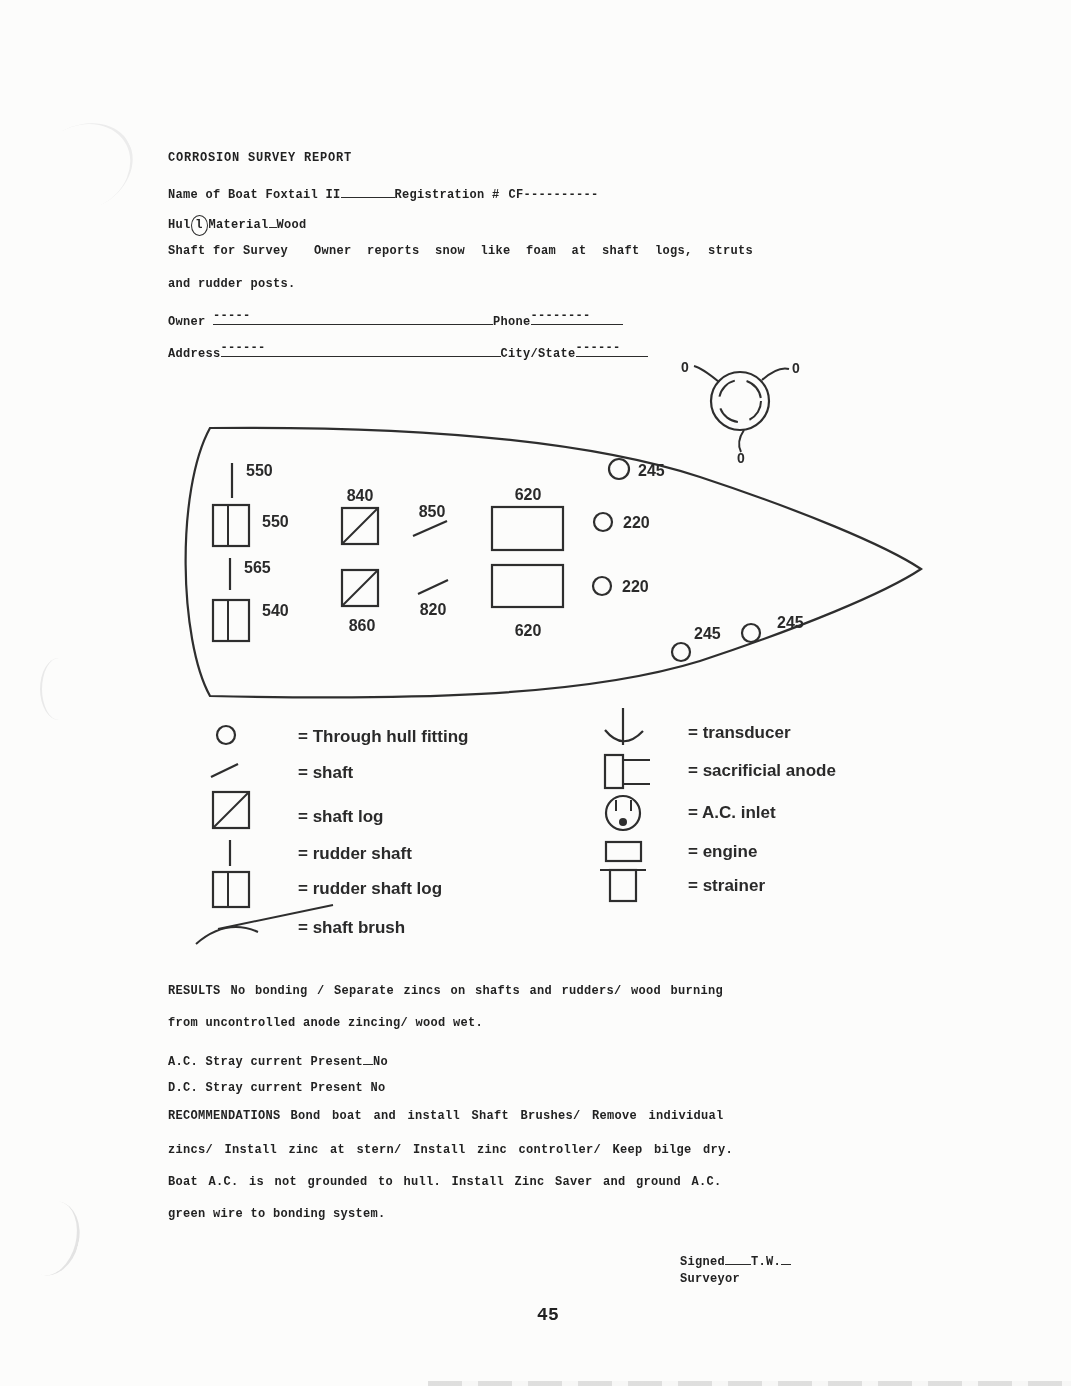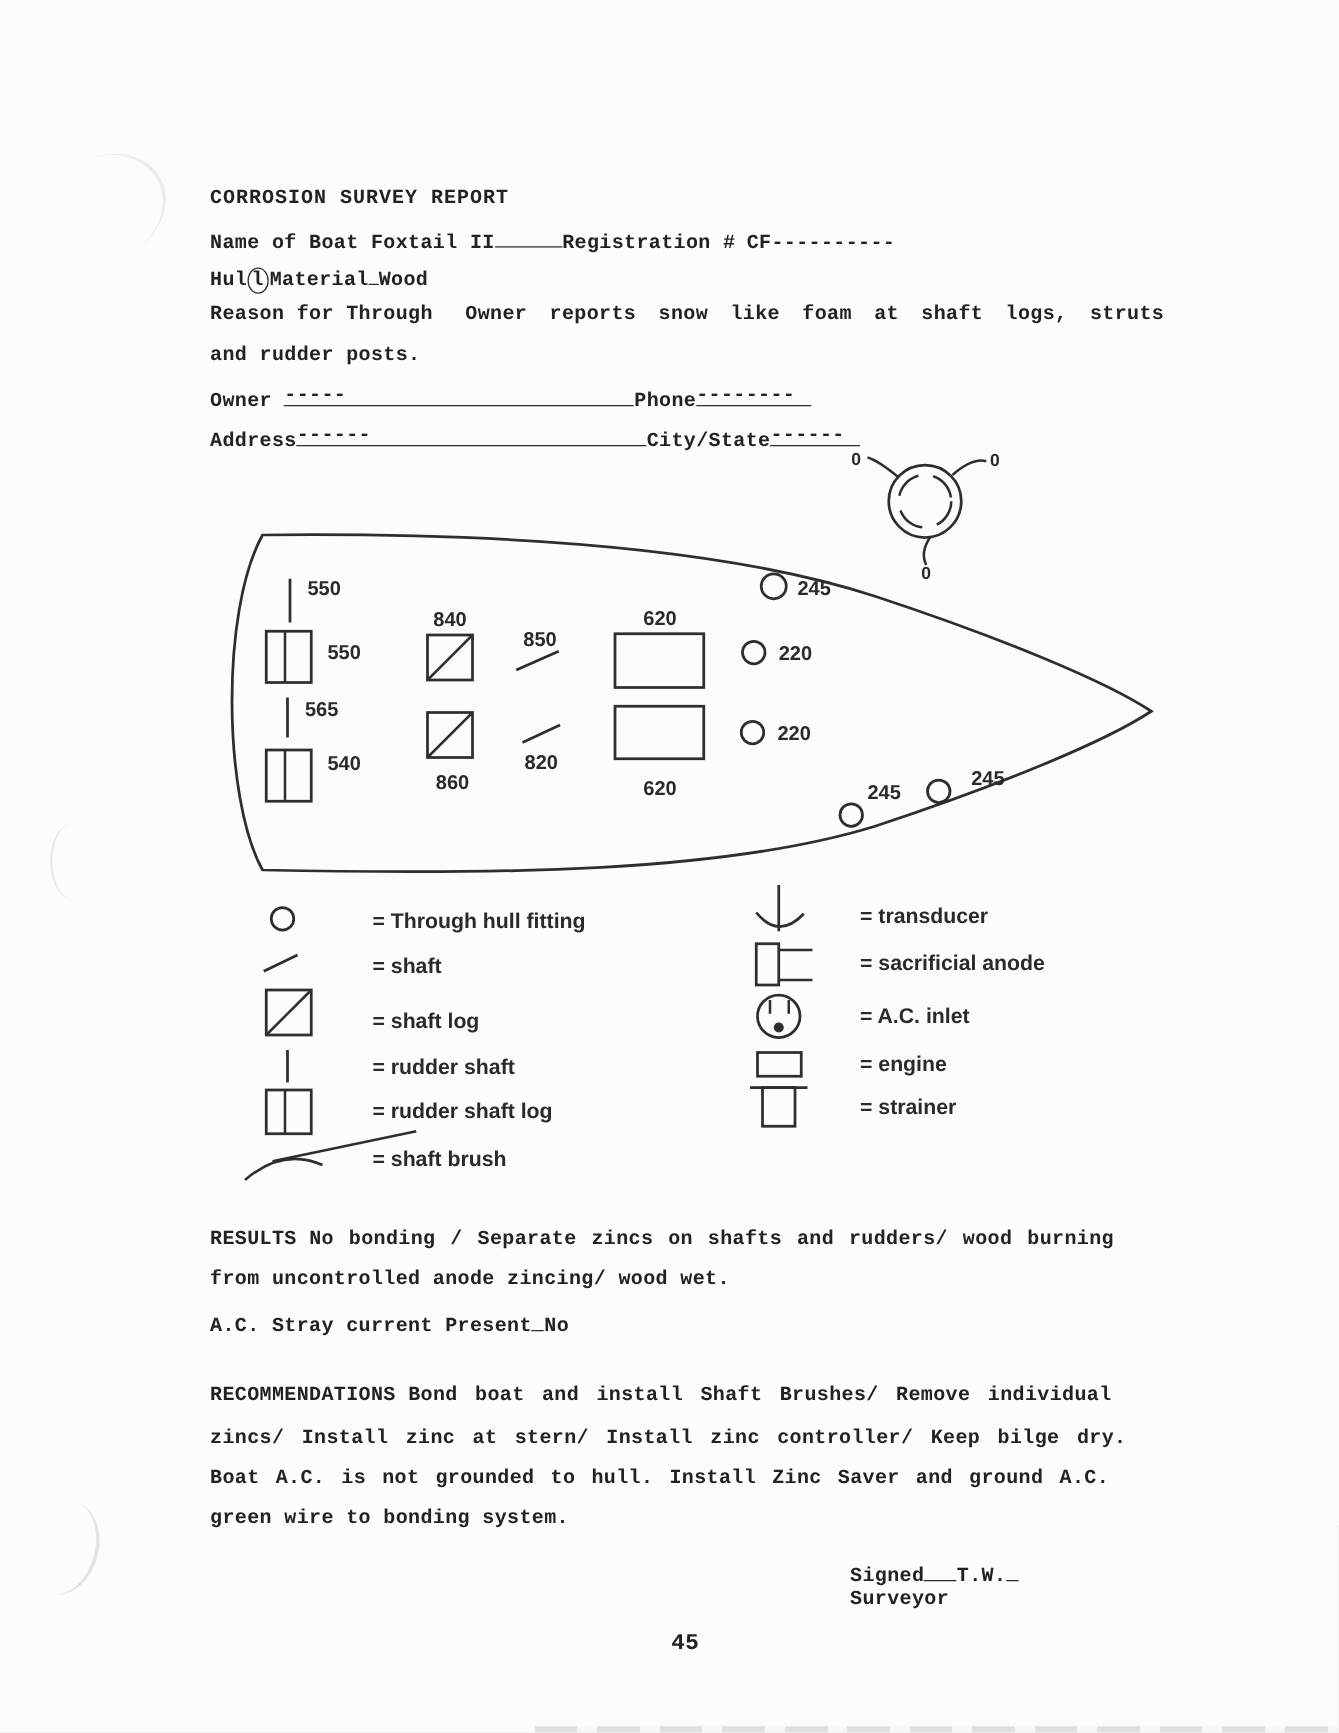--- a/index.html
+++ b/index.html
@@ -7,21 +7,21 @@
     position:relative;
     width:1071px;height:1386px;
     background:#fcfcfb;
     overflow:hidden;
     font-family:"Liberation Mono", monospace;
     color:#222;
   }
   .tline{
     position:absolute;
     white-space:nowrap;
-    font-size:16px;
+    font-size:12px;
     font-weight:700;
     letter-spacing:.3px;
     line-height:20px;
   }
   .ws2{word-spacing:2px}
   .ws3{word-spacing:3px}
   .ws4{word-spacing:4px}
   .ws8{word-spacing:8px}
   .u{
     text-underline-offset:4px;
@@ -82,21 +82,21 @@
 
   <div class="tline" style="left:168px;top:179px">
     <span>Name of Boat</span><span>&nbsp;</span><span class="u">Foxtail II</span><span class="blank" style="width:54px"></span><span>Registration #</span><span class="u" style="margin-left:9px">CF----------</span>
   </div>
 
   <div class="tline" style="left:168px;top:209px">
     <span>Hul</span><span class="circ">l</span><span>Material</span><span class="blank" style="width:8px"></span><span class="u">Wood</span>
   </div>
 
   <div class="tline" style="left:168px;top:241px">
-    <span>Reason for Through</span><span class="u ws8" style="margin-left:26px">Owner reports snow like foam at shaft logs, struts</span>
+    <span>Shaft for Survey</span><span class="u ws8" style="margin-left:26px">Owner reports snow like foam at shaft logs, struts</span>
   </div>
   <div class="tline" style="left:168px;top:274px">
     <span class="u">and rudder posts.</span>
   </div>
 
   <div class="tline" style="left:168px;top:306px">
     <span>Owner</span><span>&nbsp;</span><span class="blank" style="width:280px">-----</span><span>Phone</span><span class="blank" style="width:92px">--------</span>
   </div>
 
   <div class="tline" style="left:168px;top:338px">
@@ -237,20 +237,23 @@
   <div class="tline" style="left:168px;top:981px">
     <span>RESULTS</span><span class="u ws2" style="margin-left:10px">No bonding / Separate zincs on shafts and rudders/ wood burning</span>
   </div>
   <div class="tline" style="left:168px;top:1013px">
     <span class="u">from uncontrolled anode zincing/ wood wet.</span>
   </div>
 
   <div class="tline" style="left:168px;top:1046px">
     <span>A.C. Stray current Present</span><span class="blank" style="width:10px"></span><span class="u">No</span>
   </div>
+  <div class="tline" style="left:168px;top:1078px">
+    <span>D.C. Stray current Present</span><span>&nbsp;</span><span class="u">No</span>
+  </div>
 
   <div class="tline" style="left:168px;top:1106px">
     <span>RECOMMENDATIONS</span><span class="u ws4" style="margin-left:10px">Bond boat and install Shaft Brushes/ Remove individual</span>
   </div>
   <div class="tline ws4" style="left:168px;top:1140px">
     <span class="u">zincs/ Install zinc at stern/ Install zinc controller/ Keep bilge dry.</span>
   </div>
   <div class="tline ws3" style="left:168px;top:1172px">
     <span class="u">Boat A.C. is not grounded to hull. Install Zinc Saver and ground A.C.</span>
   </div>

